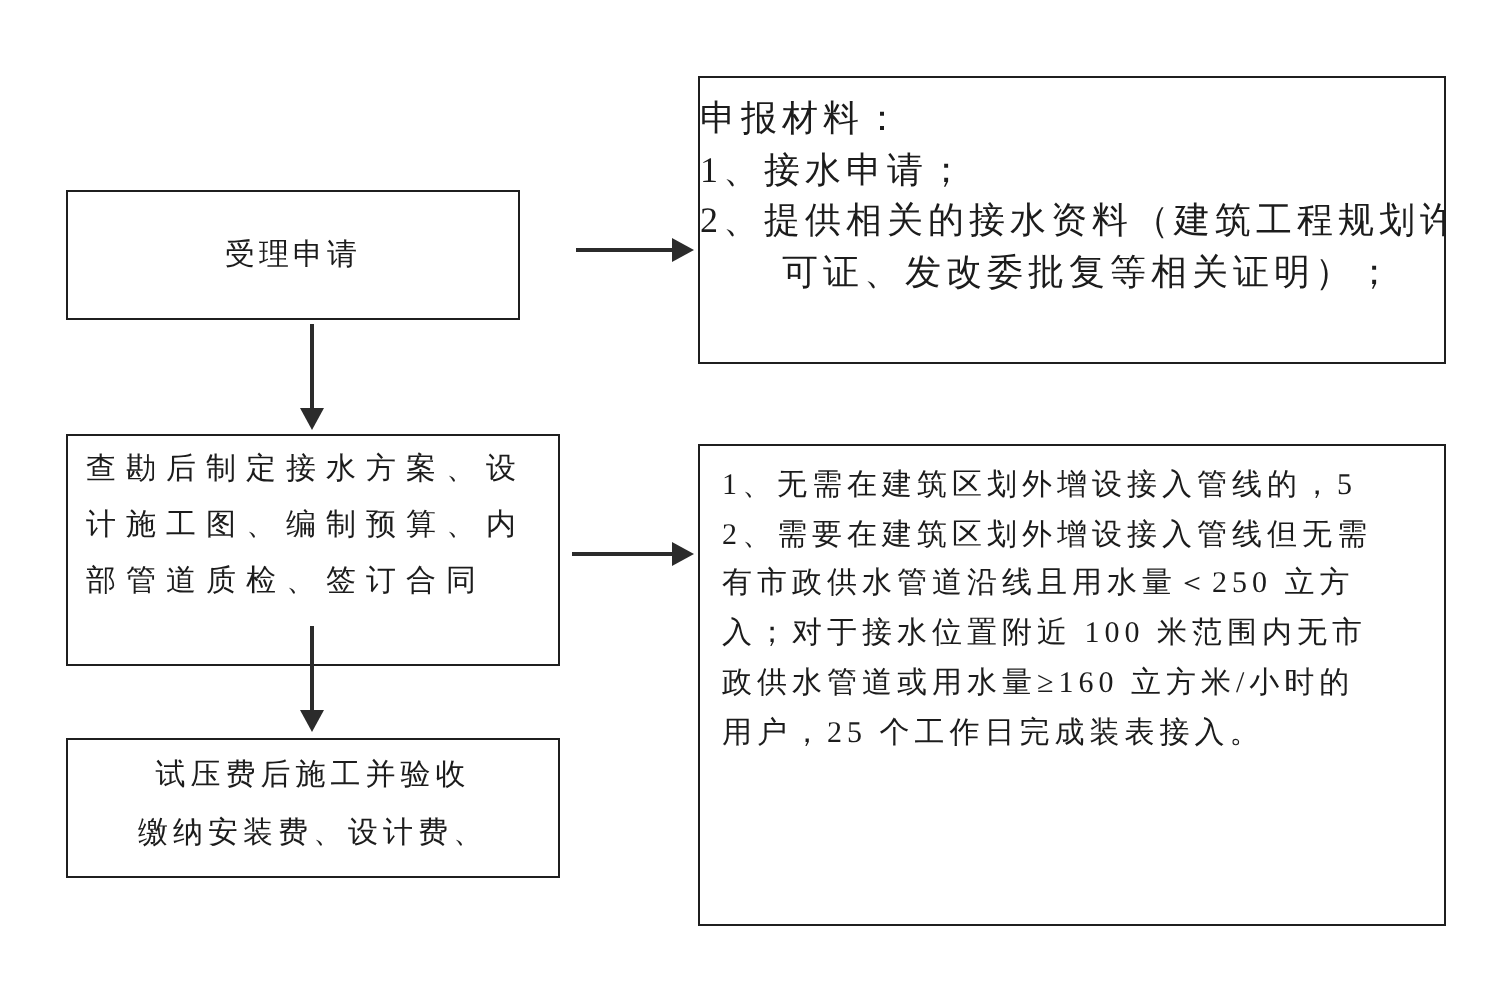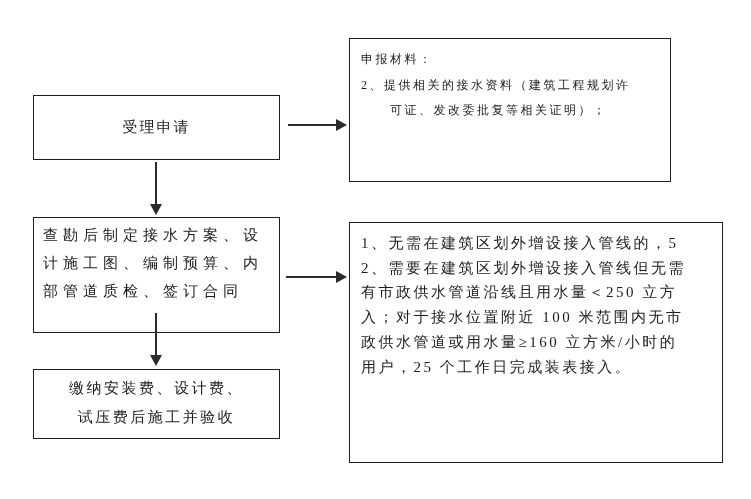--- a/index.html
+++ b/index.html
@@ -21,42 +21,42 @@
     box-sizing: border-box;
     border: 1.5px solid #1f1f1f;
     background: #ffffff;
     overflow: hidden;
   }
   .tline {
     white-space: nowrap;
   }
   
   .step1 {
-    left: 33px; top: 95px; width: 247px; height: 65px;
+    left: 33px; top: 95px; width: 227px; height: 65px;
     display: flex; align-items: center; justify-content: center;
     font-size: 15px; letter-spacing: 2px;
   }
   
   .step2 {
     left: 33px; top: 217px; width: 247px; height: 116px;
     padding: 3px 9px;
     font-size: 15px; letter-spacing: 5px; line-height: 28px;
   }
   
   .step3 {
     left: 33px; top: 369px; width: 247px; height: 70px;
     padding: 4px 0;
     text-align: center;
     font-size: 15px; letter-spacing: 2.5px; line-height: 29px;
   }
   
   .noteA {
-    left: 349px; top: 38px; width: 322px; height: 144px;
-    padding: 8px 11px;
-    font-size: 12px; letter-spacing: 2.5px; line-height: 25.5px;
+    left: 349px; top: 38px; width: 374px; height: 144px;
+    padding: 8px 0;
+    font-size: 18px; letter-spacing: 2.5px; line-height: 25.5px;
   }
   .noteB {
     left: 349px; top: 222px; width: 374px; height: 241px;
     padding: 8px 11px;
     font-size: 15px; letter-spacing: 2.5px; line-height: 24.7px;
   }
   
   .aline { position: absolute; background: #2b2b2b; }
   .hline { height: 2px; }
   .vline { width: 2px; }
@@ -88,42 +88,43 @@
 <body>
 
 <div class="canvas">
 
   <div class="box step1">
     <span>受理申请</span>
   </div>
 
   <div class="box noteA">
       <div class="tline">申报材料：</div>
+      <div class="tline">1、接水申请；</div>
       <div class="tline">2、提供相关的接水资料（建筑工程规划许</div>
       <div class="tline">　　可证、发改委批复等相关证明）；</div>
     </div>
 
   <div class="box step2">
       <div class="tline">查勘后制定接水方案、设</div>
       <div class="tline">计施工图、编制预算、内</div>
       <div class="tline">部管道质检、签订合同</div>
     </div>
 
   <div class="box noteB">
       <div class="tline">1、无需在建筑区划外增设接入管线的，5</div>
       <div class="tline">2、需要在建筑区划外增设接入管线但无需</div>
       <div class="tline">有市政供水管道沿线且用水量＜250 立方</div>
       <div class="tline">入；对于接水位置附近 100 米范围内无市</div>
       <div class="tline">政供水管道或用水量≥160 立方米/小时的</div>
       <div class="tline">用户，25 个工作日完成装表接入。</div>
     </div>
 
   <div class="box step3">
+      <div class="tline">试压费后施工并验收</div>
       <div class="tline">缴纳安装费、设计费、</div>
-      <div class="tline">试压费后施工并验收</div>
     </div>
 
   <div>
     <div class="aline hline h1-line"></div>
     <div class="ahead ahead-right h1-head"></div>
   </div>
 
   <div>
     <div class="aline vline v1-line"></div>
     <div class="ahead ahead-down v1-head"></div>

